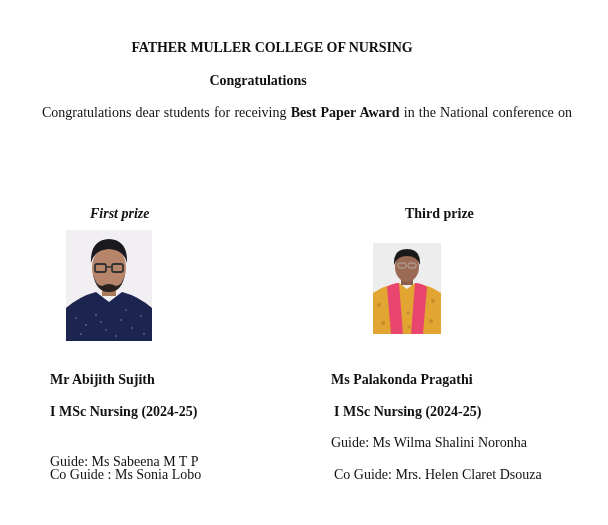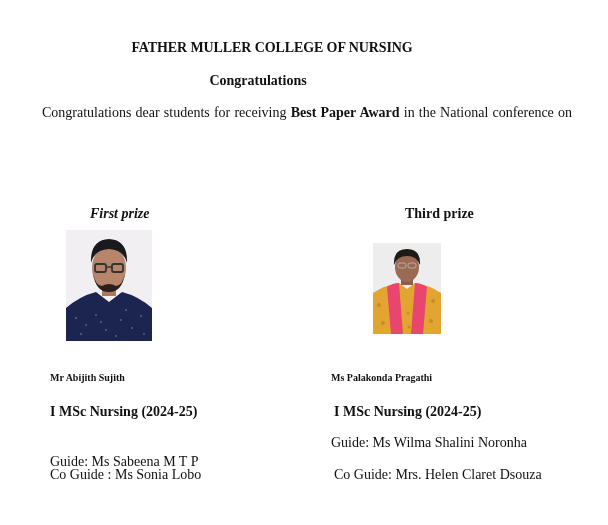--- a/index.html
+++ b/index.html
@@ -20,21 +20,21 @@
     .para {
       left: 42px; width: 530px; top: 101px;
       font-size: 14px; line-height: 24.5px;
       text-align: justify;
     }
     .para .line { display: block; white-space: nowrap; text-align-last: justify; height: 24.5px; }
     .para .line.last { text-align-last: left; }
     sup { font-size: 9px; line-height: 0; vertical-align: 5px; }
     .prize-label { font-weight: bold; font-size: 14px; top: 206px; }
     .photo { overflow: hidden; }
-    .name { font-weight: bold; font-size: 10px; }
+    .name { font-weight: bold; font-size: 14px; }
     .course { font-weight: bold; font-size: 14px; }
     .guide { font-size: 14px; }
   </style>
 </head>
 <body>
 
 <div class="abs title">FATHER MULLER COLLEGE OF NURSING</div>
 <div class="abs subtitle">Congratulations</div>
 
 <div class="abs para">

